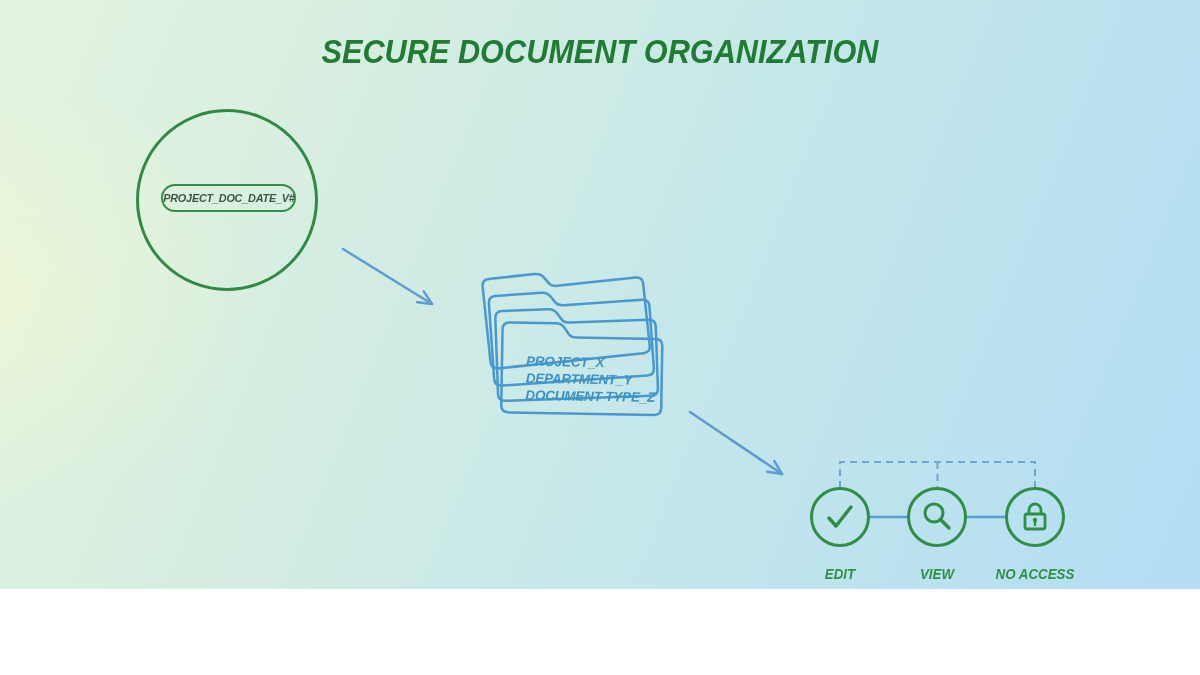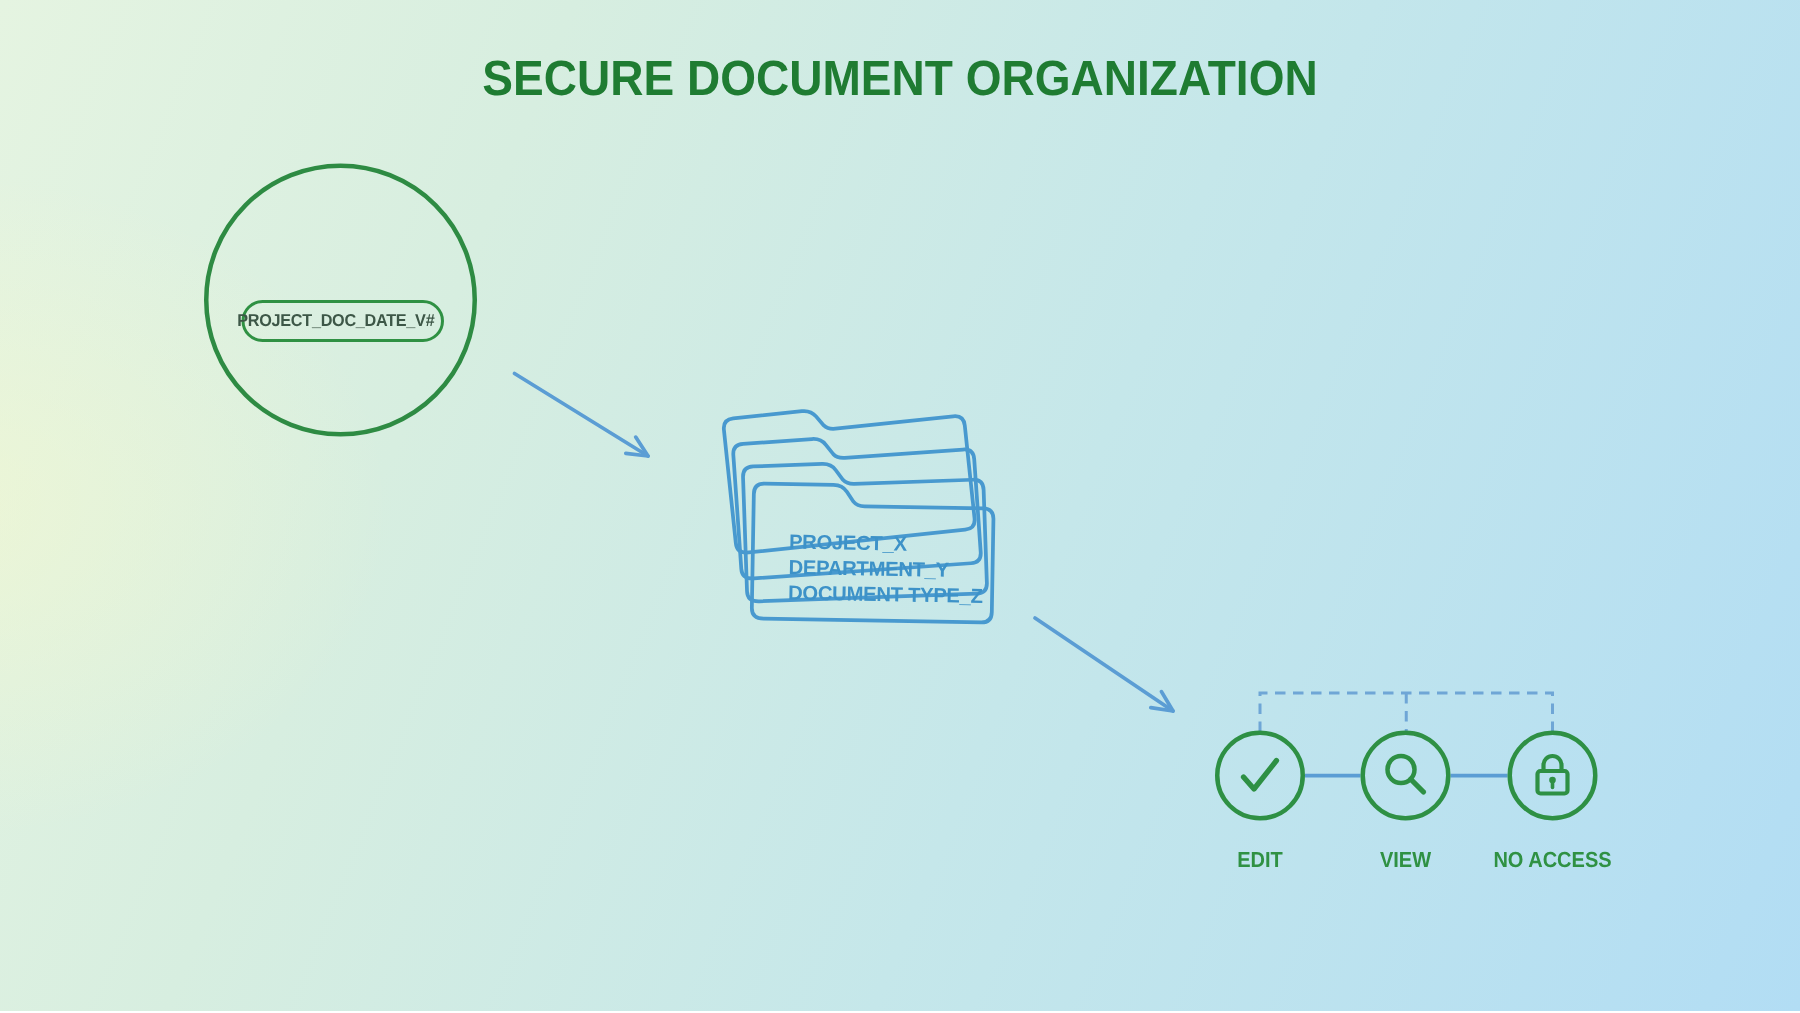--- a/index.html
+++ b/index.html
@@ -2,25 +2,26 @@
 <html><head>
 <meta charset="utf-8">
 <style>
   * { margin: 0; padding: 0; box-sizing: border-box; }
   html, body { width: 1200px; height: 675px; overflow: hidden; }
   body { font-family: "Liberation Sans", sans-serif; }
 
   .stage {
     position: relative;
     width: 1200px;
-    height: 674px;
+    height: 589px;
     background:
       radial-gradient(ellipse 480px 360px at -3% 50%, rgba(246,249,205,0.55), rgba(246,249,205,0) 62%),
       linear-gradient(112deg, #e5f4e1 0%, #d7eee0 26%, #c5e7ea 58%, #b2ddf4 100%);
     overflow: hidden;
+    font-style: italic;
   }
 
   .page-title {
     position: absolute;
     top: 33px; left: 0; width: 1200px;
     text-align: center;
     font-size: 33px;
     font-weight: bold;
     letter-spacing: 0px;
     color: #1f7c32;
@@ -30,25 +31,25 @@
   
   .naming-circle {
     position: absolute;
     left: 136px; top: 109px;
     width: 182px; height: 182px;
     border: 3px solid #2e8b43;
     border-radius: 50%;
   }
   .tag-box {
     position: absolute;
-    left: 161px; top: 200px;
+    left: 161px; top: 184px;
     width: 135px; height: 28px;
     border: 2px solid #2f9143;
     border-radius: 14px;
-    display: flex; align-items: center; justify-content: flex-end;
+    display: flex; align-items: center; justify-content: center;
   }
   .tag-box span {
     display: inline-block;
     font-size: 11.5px;
     font-weight: bold;
     color: #3d5747;
     letter-spacing: -0.2px;
     transform: scaleX(0.94);
     white-space: nowrap;
   }

